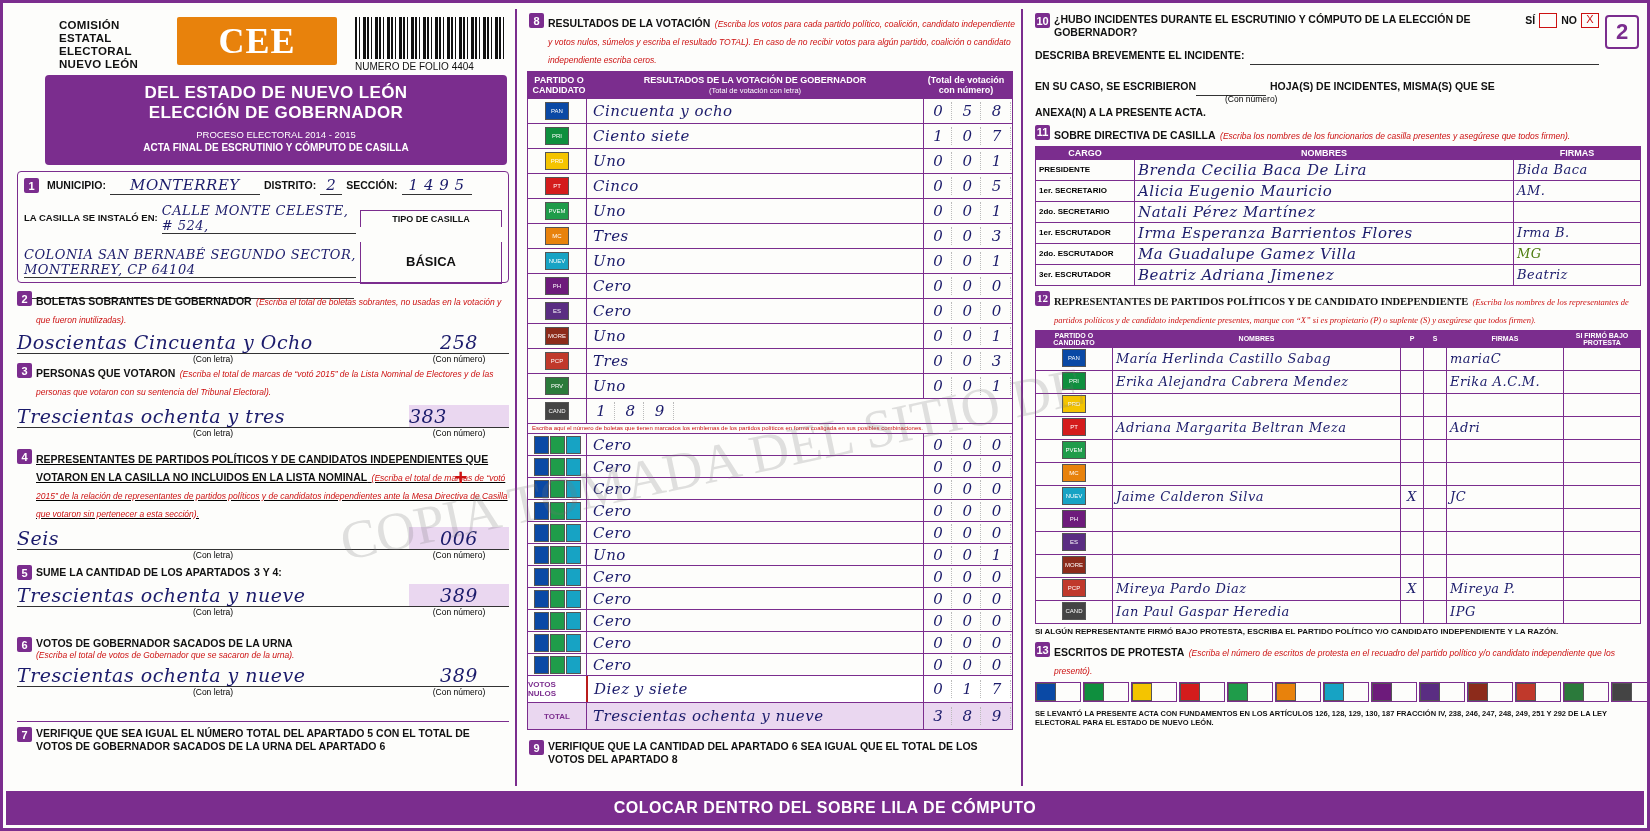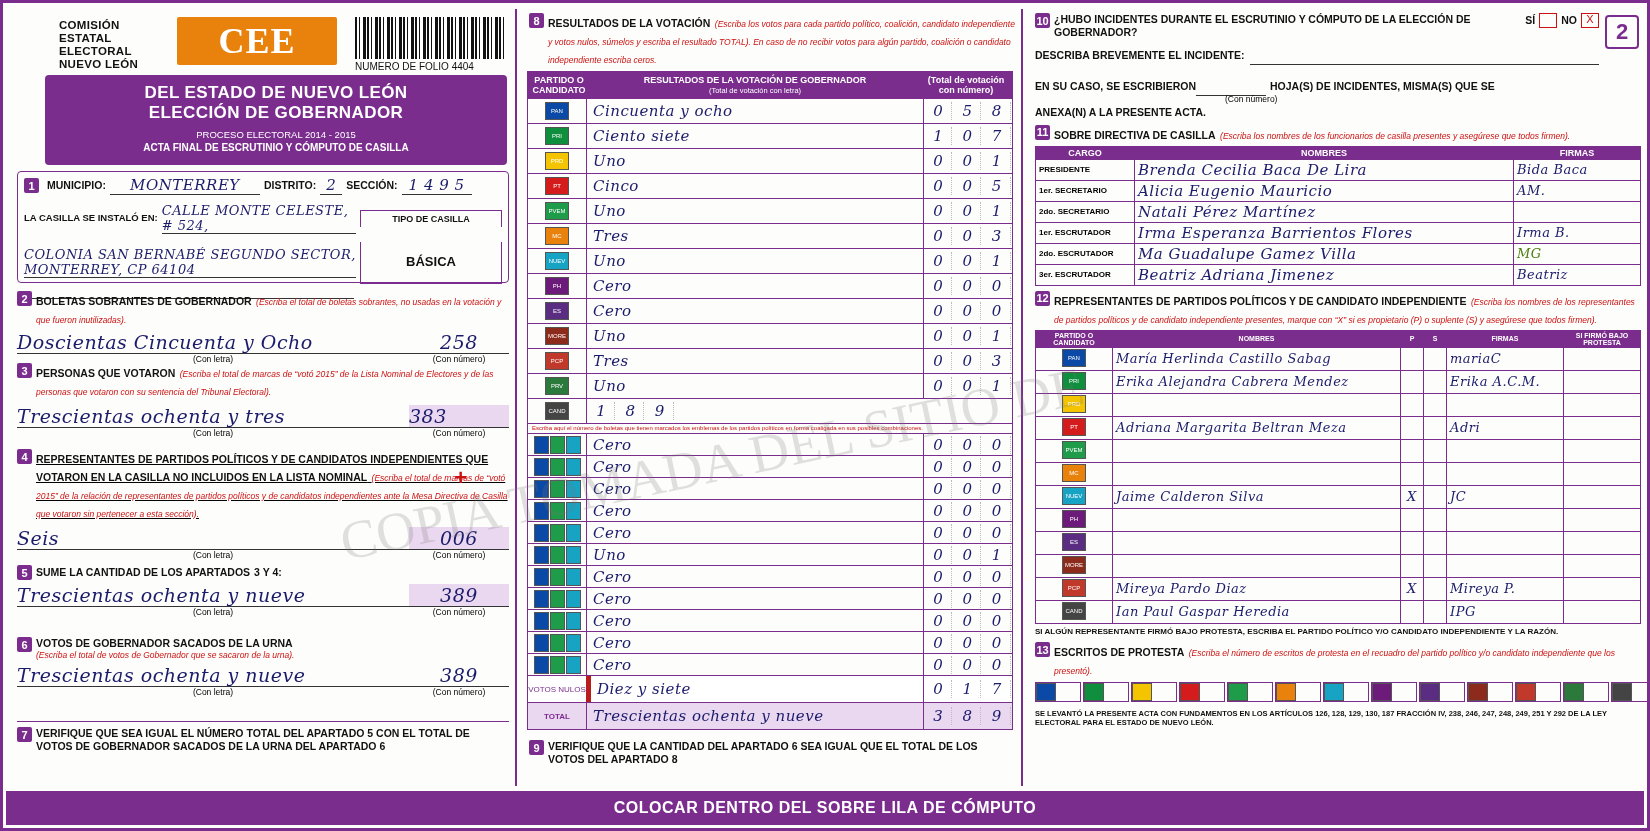--- a/index.html
+++ b/index.html
@@ -612,21 +612,21 @@
           <div style="flex:1;border-right:1px solid #7b2d8e;height:100%;display:flex;align-items:center;padding-left:6px;">
             <span class="hand s">Cero</span>
           </div>
           <div style="width:88px;height:100%;display:flex;align-items:center;justify-content:space-around;">
             <span class="hand s" style="width:26px;text-align:center;border-right:1px dotted #bbb;">0</span>
             <span class="hand s" style="width:26px;text-align:center;border-right:1px dotted #bbb;">0</span>
             <span class="hand s" style="width:26px;text-align:center;border-right:1px dotted #bbb;">0</span>
           </div>
         </div>
         <div class="flex" style="border-right: 1px solid rgb(123, 45, 142); border-bottom: 1px solid rgb(123, 45, 142); border-left: 1px solid rgb(123, 45, 142); border-image: initial; border-top: none; height: 26px; background: rgb(255, 255, 255);">
-          <div style="width:58px;display:flex;align-items:center;justify-content:center;border-right:5px solid #b91c1c;height:100%;font-size:8px;font-weight:normal;color:#7b2d8e;">VOTOS NULOS</div>
+          <div style="width:58px;display:flex;align-items:center;justify-content:center;border-right:2px solid #b91c1c;height:100%;font-size:8px;font-weight:bold;color:#7b2d8e;">VOTOS NULOS</div>
           <div style="flex:1;border-right:1px solid #7b2d8e;height:100%;display:flex;align-items:center;padding-left:6px;">
             <span class="hand s">Diez y siete</span>
           </div>
           <div style="width:88px;height:100%;display:flex;align-items:center;justify-content:space-around;">
             <span class="hand s" style="width:26px;text-align:center;border-right:1px dotted #bbb;">0</span>
             <span class="hand s" style="width:26px;text-align:center;border-right:1px dotted #bbb;">1</span>
             <span class="hand s" style="width:26px;text-align:center;border-right:1px dotted #bbb;">7</span>
           </div>
         </div>
         <div class="flex" style="border-right: 1px solid rgb(123, 45, 142); border-bottom: 1px solid rgb(123, 45, 142); border-left: 1px solid rgb(123, 45, 142); border-image: initial; border-top: none; height: 26px; background: rgb(234, 215, 240);">
@@ -722,21 +722,21 @@
             <tr>
               <td style="font-size:8px;font-weight:bold;">3er. ESCRUTADOR</td>
               <td><span class="hand s">Beatriz Adriana Jimenez</span></td>
               <td><span class="hand xs" style="color:#1b1b6b;">Beatriz</span></td>
             </tr>
           </tbody>
       </table>
     </div>
 
     <div style="padding:5px 6px 0 6px;">
-      <div class="flex" style="align-items:flex-start;">
+      <div class="flex" style="align-items:flex-start;font-family:Liberation Serif, serif;">
         <span class="num-badge">12</span>
         <div style="flex:1;">
           <span class="hdr">REPRESENTANTES DE PARTIDOS POLÍTICOS Y DE CANDIDATO INDEPENDIENTE</span>
           <span class="rednote tiny">(Escriba los nombres de los representantes de partidos políticos y de candidato independiente presentes, marque con “X” si es propietario (P) o suplente (S) y asegúrese que todos firmen).</span>
         </div>
       </div>
       <table class="t3tbl" style="margin-top:3px;">
         <thead>
             <tr id="rep-head">
               <th class="th3" style="font-size: 7px; width: 70px;">PARTIDO O CANDIDATO</th>

